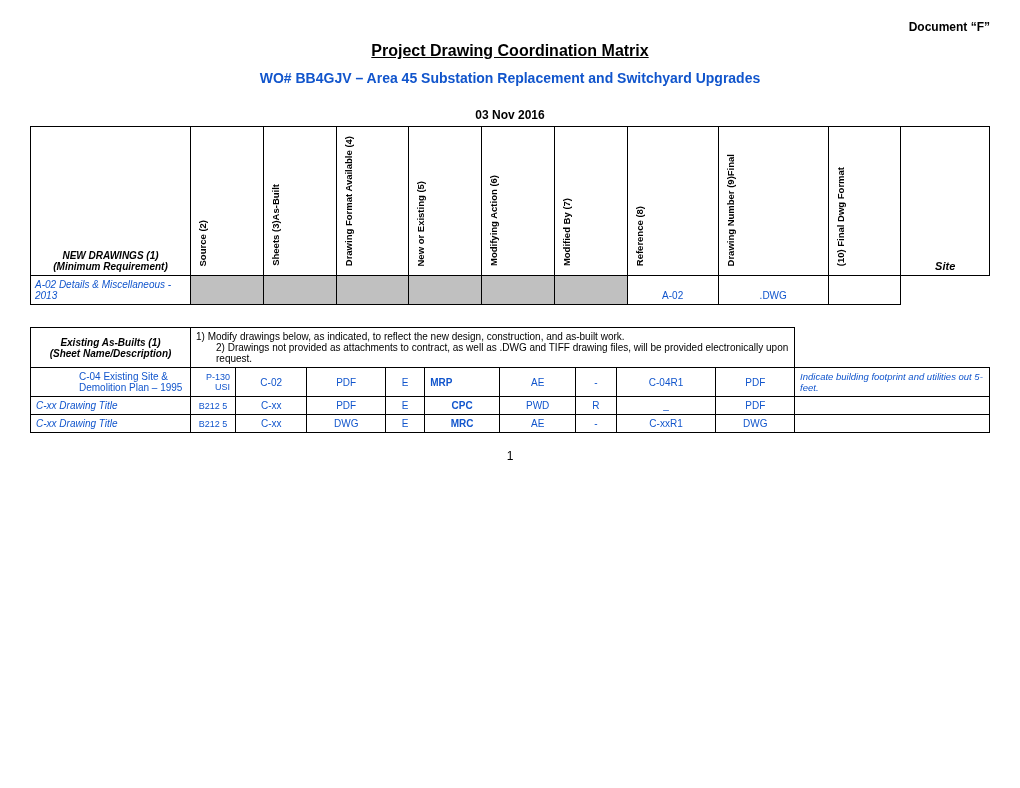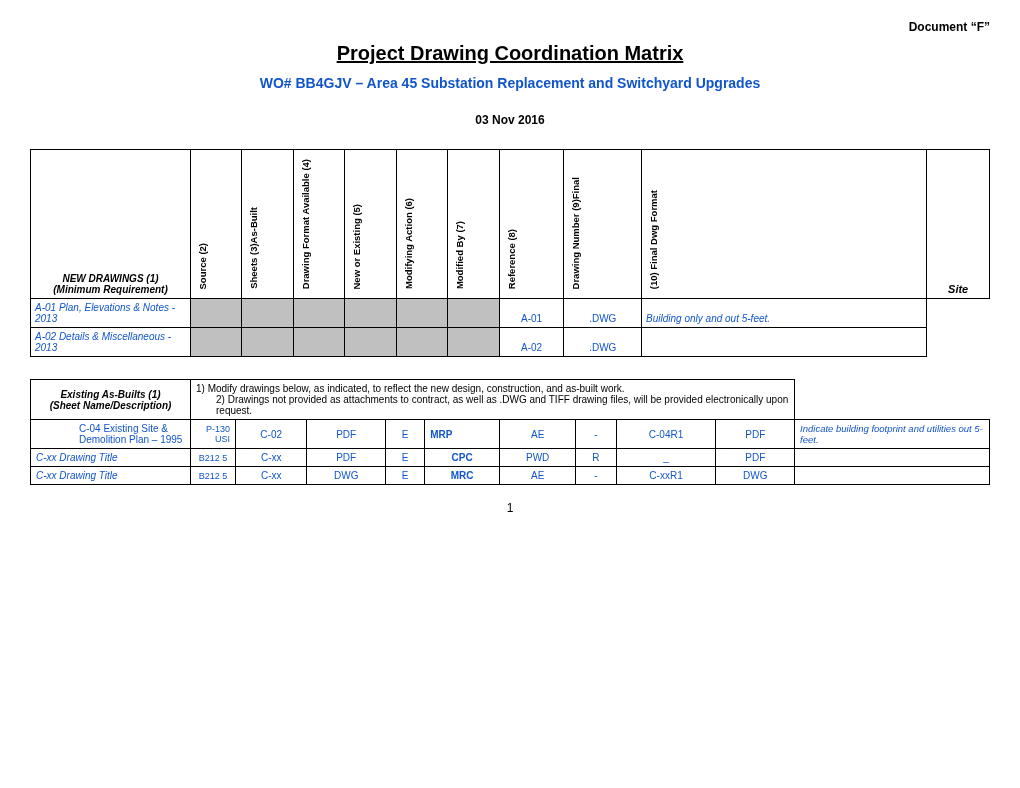--- a/index.html
+++ b/index.html
@@ -11,37 +11,37 @@
       padding: 20px 30px;
     }
     .doc-label {
       text-align: right;
       font-size: 12px;
       font-weight: bold;
       margin-bottom: 8px;
     }
     .page-title {
       text-align: center;
-      font-size: 20px;
+      font-size: 16px;
       font-weight: bold;
       text-decoration: underline;
       margin-bottom: 10px;
     }
     .subtitle {
       text-align: center;
       font-size: 14px;
       font-weight: bold;
       color: #1155CC;
       margin-bottom: 22px;
     }
     .date-line {
       text-align: center;
       font-size: 12px;
       font-weight: bold;
-      margin-bottom: 22px;
+      margin-bottom: 4px;
     }
 
     
     .top-table {
       width: 100%;
       border-collapse: collapse;
       margin-bottom: 22px;
       font-size: 10px;
     }
     .top-table td, .top-table th {
@@ -174,32 +174,20 @@
       <th>
           <div class="rotated-header">Drawing Number (9)Final</div>
         </th>
       <th>
           <div class="rotated-header">(10) Final Dwg Format</div>
         </th>
       <th class="notes-header">Site</th>
     </tr>
   </thead>
   <tbody id="top-table-body">
-  <tr class="data-row">
-        <td class="dwg-note" style="font-style: italic;">A-01 Plan, Elevations &amp; Notes - 2013</td>
-        <td class="gray-bg"></td>
-        <td class="gray-bg"></td>
-        <td class="gray-bg"></td>
-        <td class="gray-bg"></td>
-        <td class="gray-bg"></td>
-        <td class="gray-bg"></td>
-        <td class="center-cell">A-01</td>
-        <td class="center-cell">.DWG</td>
-        <td class="dwg-note note-italic">Building only and out 5-feet.</td>
-      </tr>
       <tr class="data-row">
         <td class="dwg-note" style="font-style: italic;">A-02 Details &amp; Miscellaneous - 2013</td>
         <td class="gray-bg"></td>
         <td class="gray-bg"></td>
         <td class="gray-bg"></td>
         <td class="gray-bg"></td>
         <td class="gray-bg"></td>
         <td class="gray-bg"></td>
         <td class="center-cell">A-02</td>
         <td class="center-cell">.DWG</td>

